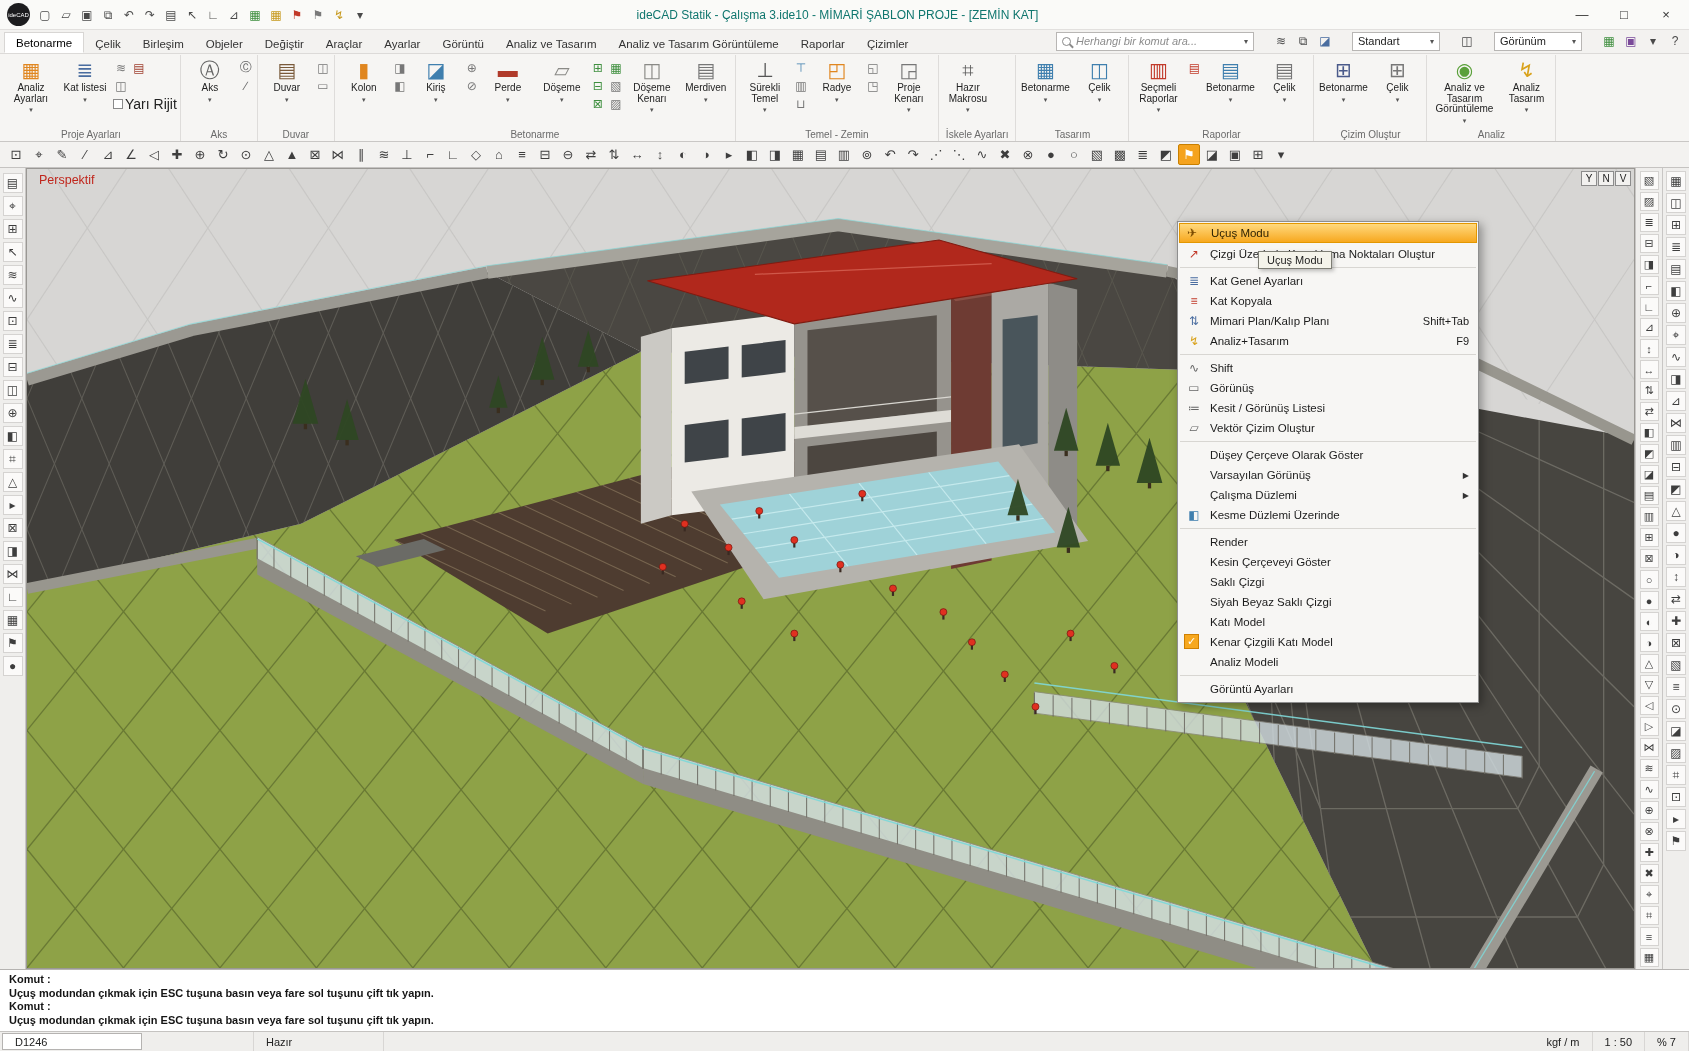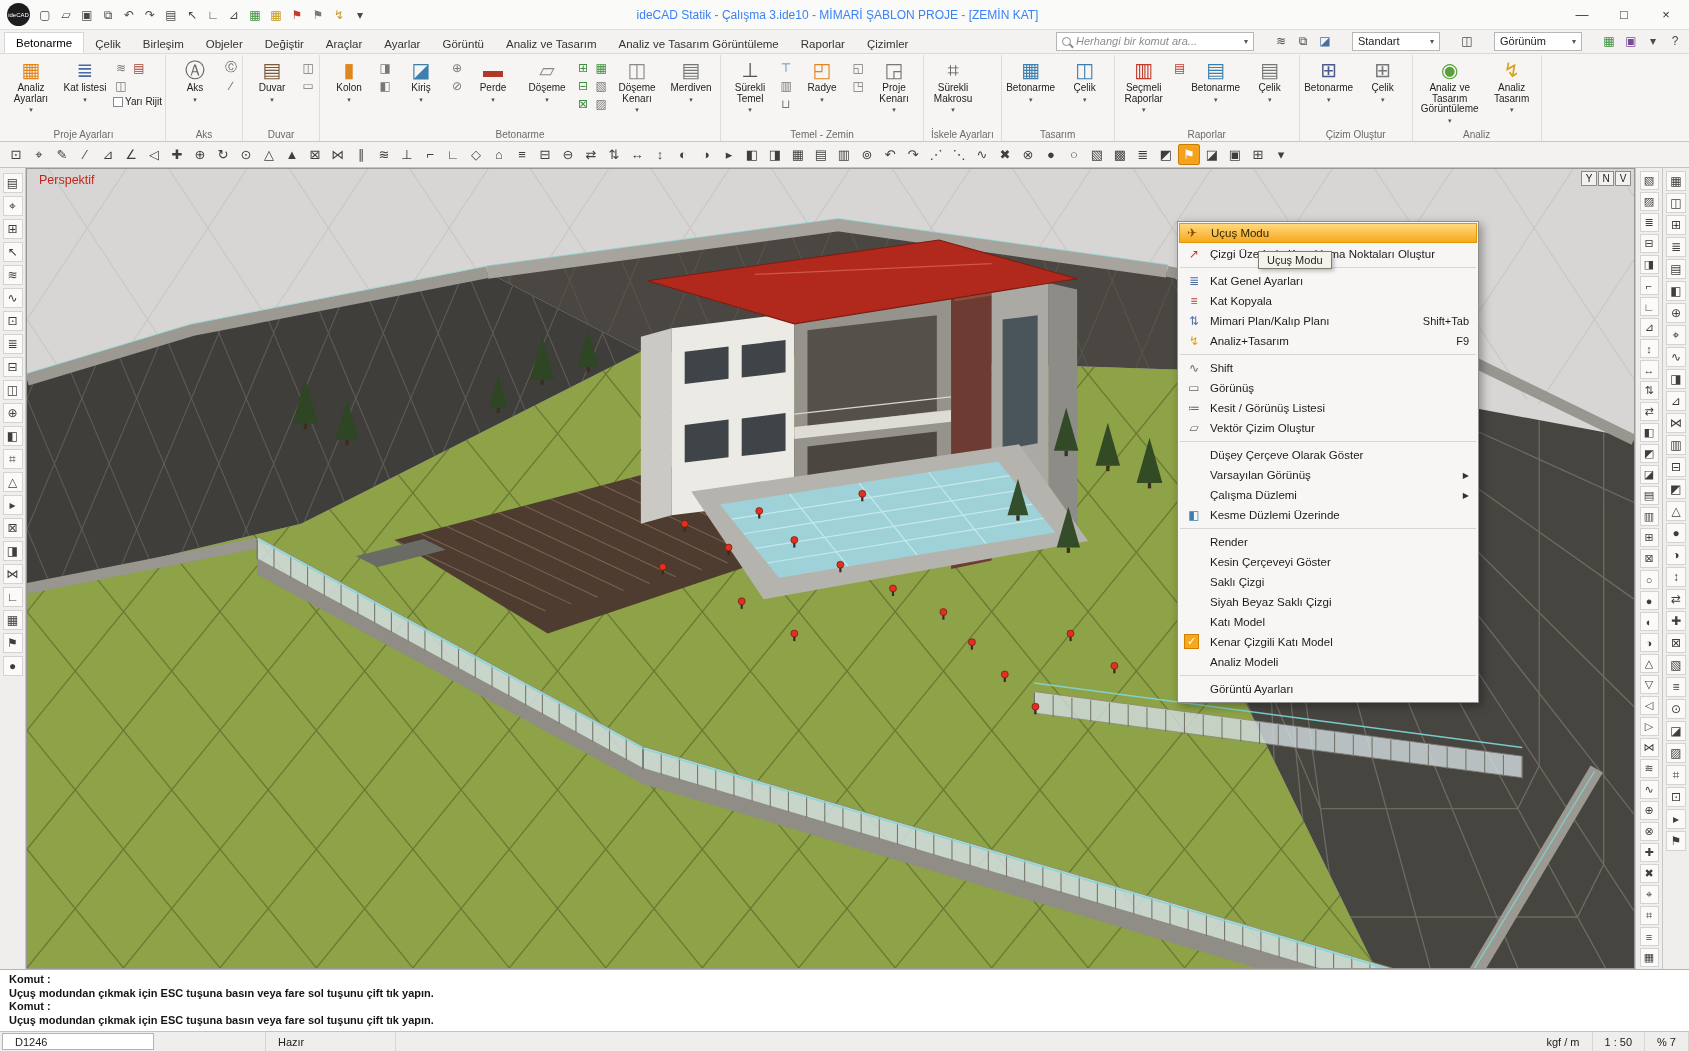--- a/index.html
+++ b/index.html
@@ -3,21 +3,21 @@
 <meta charset="utf-8">
 <style>
   *{box-sizing:border-box;margin:0;padding:0}
   html,body{width:1689px;height:1051px;overflow:hidden;font-family:"Liberation Sans","DejaVu Sans",sans-serif;background:#e8e7e5}
   .app{display:flex;flex-direction:column;width:1689px;height:1051px;background:#f0efed}
 
   
   .titlebar{height:30px;display:flex;align-items:center;background:#fafaf8;border-bottom:1px solid #e2e0de;padding:0 2px;position:relative;flex:none}
   .logo{width:23px;height:23px;border-radius:50%;background:#1d1d1f;color:#fff;font-size:6px;display:flex;align-items:center;justify-content:center;margin:0 5px;flex:none}
   .qa-icon{width:20px;height:20px;display:flex;align-items:center;justify-content:center;font-size:12px;color:#4a4a4a;border-radius:2px;flex:none}
-  .title-text{position:absolute;left:0;right:14px;text-align:center;font-size:12px;color:#3b82f6;pointer-events:none}
+  .title-text{position:absolute;left:0;right:14px;text-align:center;font-size:12px;color:#0f766e;pointer-events:none}
   .win-controls{margin-left:auto;display:flex;z-index:2}
   .win-btn{width:42px;height:29px;display:flex;align-items:center;justify-content:center;font-size:13px;color:#333}
 
   
   .tabs-row{height:24px;background:#f3f2f0;display:flex;align-items:flex-end;padding:0 4px;border-bottom:1px solid #dcdad8;flex:none}
   .tab{padding:4px 11px 3px;font-size:11.5px;color:#333;white-space:nowrap}
   .tab.active{background:#fff;border:1px solid #d8d6d4;border-bottom:1px solid #fff;color:#000}
   .tabs-right{margin-left:auto;display:flex;align-items:center;gap:17px;padding-bottom:2px}
   .searchbox{width:198px;height:19px;border:1px solid #b8b6b4;background:#fff;display:flex;align-items:center;font-size:11px;color:#8c8c8c;font-style:italic;padding:0 5px;gap:5px}
   .searchbox .ph{flex:1;overflow:hidden;white-space:nowrap}
@@ -33,21 +33,21 @@
   .rgroup-body{flex:1;display:flex;align-items:stretch;gap:2px}
   .rgroup-label{height:14px;font-size:10px;color:#6a6a6a;text-align:center;display:flex;align-items:center;justify-content:center;white-space:nowrap;padding:0 4px}
   .bigbtn{width:52px;display:flex;flex-direction:column;align-items:center;padding-top:3px;font-size:10px;color:#222;text-align:center;line-height:10.5px;overflow:hidden}
   .bigbtn.wide{width:68px}
   .bigbtn .bicon{height:25px;font-size:20px;display:flex;align-items:center;justify-content:center}
   .bigbtn .ddc{font-size:7px;color:#555;margin-top:1px}
   .vcol{display:flex;flex-direction:column;justify-content:flex-start;gap:3px;padding-top:5px}
   .vrow{display:flex;gap:2px;align-items:center}
   .sicon{width:16px;height:15px;font-size:12px;display:flex;align-items:center;justify-content:center;border:1px solid transparent}
   .checkbox{width:10px;height:10px;border:1px solid #8a8a8a;background:#fff;flex:none}
-  .checklabel{font-size:10px;color:#222;white-space:nowrap}
+  .checklabel{font-size:14px;color:#222;white-space:nowrap}
 
   
   .edit-toolbar{height:26px;background:#f3f2f0;border-bottom:1px solid #c5c3c1;display:flex;align-items:center;padding:0 5px;gap:1px;flex:none;overflow:hidden}
   .et-icon{width:22px;height:21px;font-size:13px;color:#3e3e3e;display:flex;align-items:center;justify-content:center;border-radius:2px;flex:none}
   .et-icon.active{background:#f5a31e;color:#fff;border:1px solid #c87f00}
 
   
   .main{flex:1;display:flex;min-height:0}
   .side-left{width:26px;background:#efeeec;border-right:1px solid #c8c6c4;display:flex;flex-direction:column;align-items:center;padding-top:5px;gap:3px;flex:none}
   .side-icon{width:20px;height:20px;font-size:12px;color:#3e3e3e;display:flex;align-items:center;justify-content:center;border:1px solid #d5d3d1;background:#fbfaf9;flex:none}
@@ -69,21 +69,21 @@
   .ctx-sc{margin-left:auto;font-size:11px;color:#1c1c1c}
   .ctx-sub{margin-left:auto;font-size:8px;color:#333}
   .ctx-sep{height:1px;background:#d8d6d2;margin:3px 2px}
   .tooltip{position:absolute;left:80px;top:29px;background:#f4f3ea;border:1px solid #7d7d74;padding:2px 8px;font-size:11px;color:#1c1c1c;z-index:12;box-shadow:2px 2px 4px rgba(0,0,0,.25);white-space:nowrap}
 
   
   .cmd{height:62px;background:#fff;border-top:1px solid #b5b3b1;padding:3px 9px;overflow:hidden;flex:none}
   .cmd-line{font-size:11px;color:#151515;font-weight:700;line-height:13.5px;white-space:nowrap}
   .statusbar{height:20px;background:#efeeec;border-top:1px solid #c5c3c1;display:flex;align-items:stretch;font-size:11px;color:#222;flex:none}
   .sb-cell{display:flex;align-items:center;padding:0 12px;border-right:1px solid #d8d6d4;white-space:nowrap}
-  .sb-cell.sunken{border:1px solid #b5b3b1;background:#fff;margin:1px 2px;width:152px}
+  .sb-cell.sunken{border:1px solid #b5b3b1;background:#fff;margin:1px 2px;width:140px}
   .sb-spacer{flex:1}
 </style>
 </head>
 <body>
 
 <div class="app">
 
   <div class="titlebar">
     <div class="logo">
         <span>ideCAD</span>
@@ -335,21 +335,21 @@
               <div class="blabel">Proje Kenarı</div>
               <div class="ddc">▾</div>
             </div>
           </div>
           <div class="rgroup-label">Temel - Zemin</div>
         </div>
         <div class="rgroup">
           <div class="rgroup-body">
             <div class="bigbtn">
               <div class="bicon" style="color: rgb(85, 85, 85);">⌗</div>
-              <div class="blabel">Sürekli Makrosu</div>
+              <div class="blabel">Hazır Makrosu</div>
               <div class="ddc">▾</div>
             </div>
           </div>
           <div class="rgroup-label">İskele Ayarları</div>
         </div>
         <div class="rgroup">
           <div class="rgroup-body">
             <div class="bigbtn">
               <div class="bicon" style="color: rgb(63, 127, 174);">▦</div>
               <div class="blabel">Betonarme</div>

